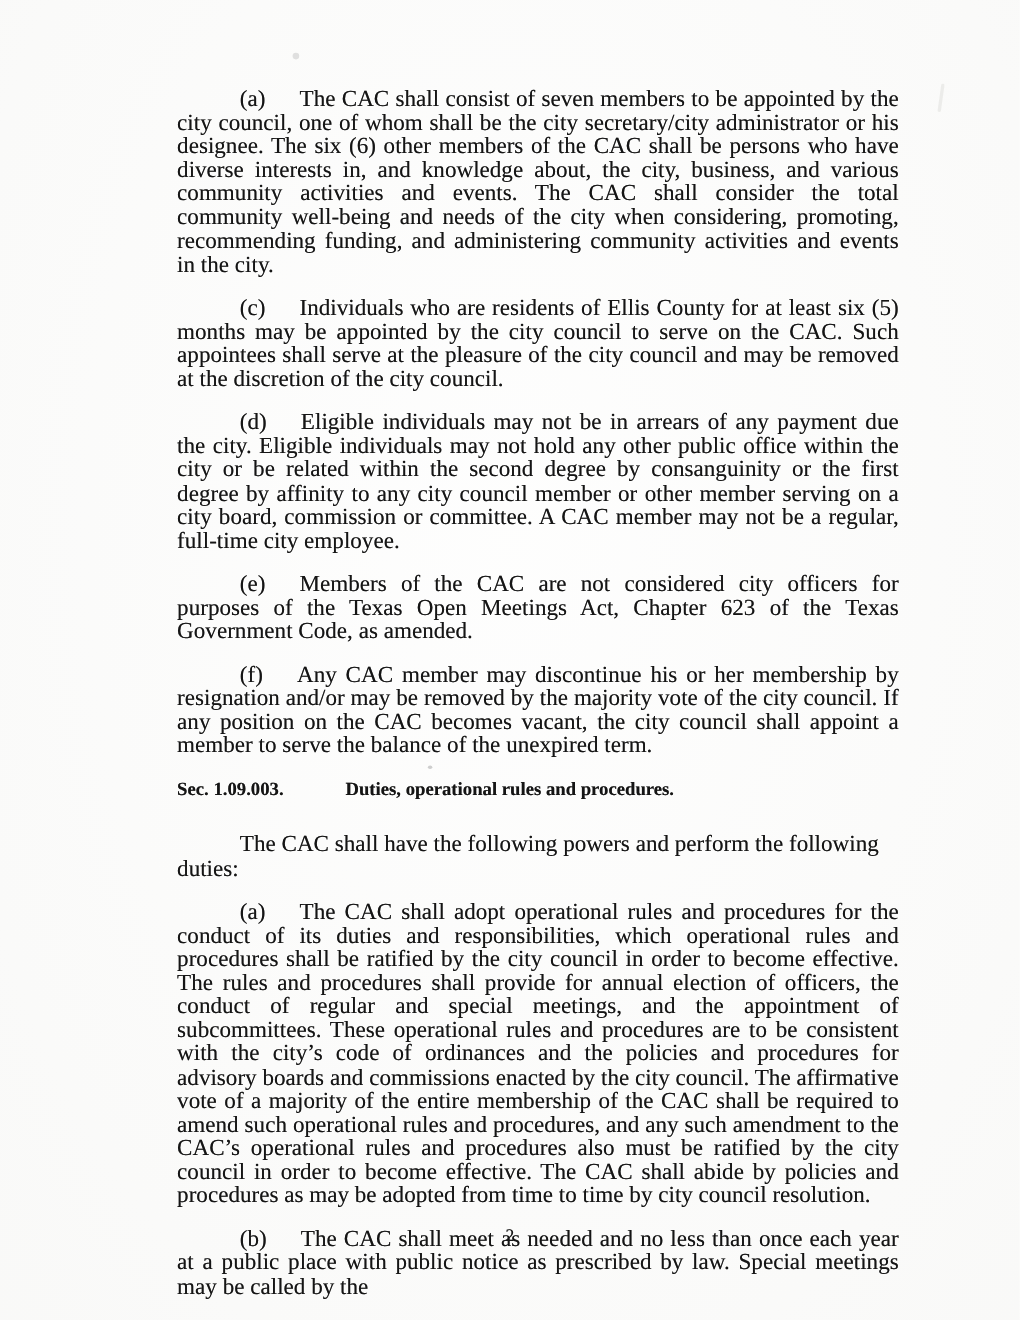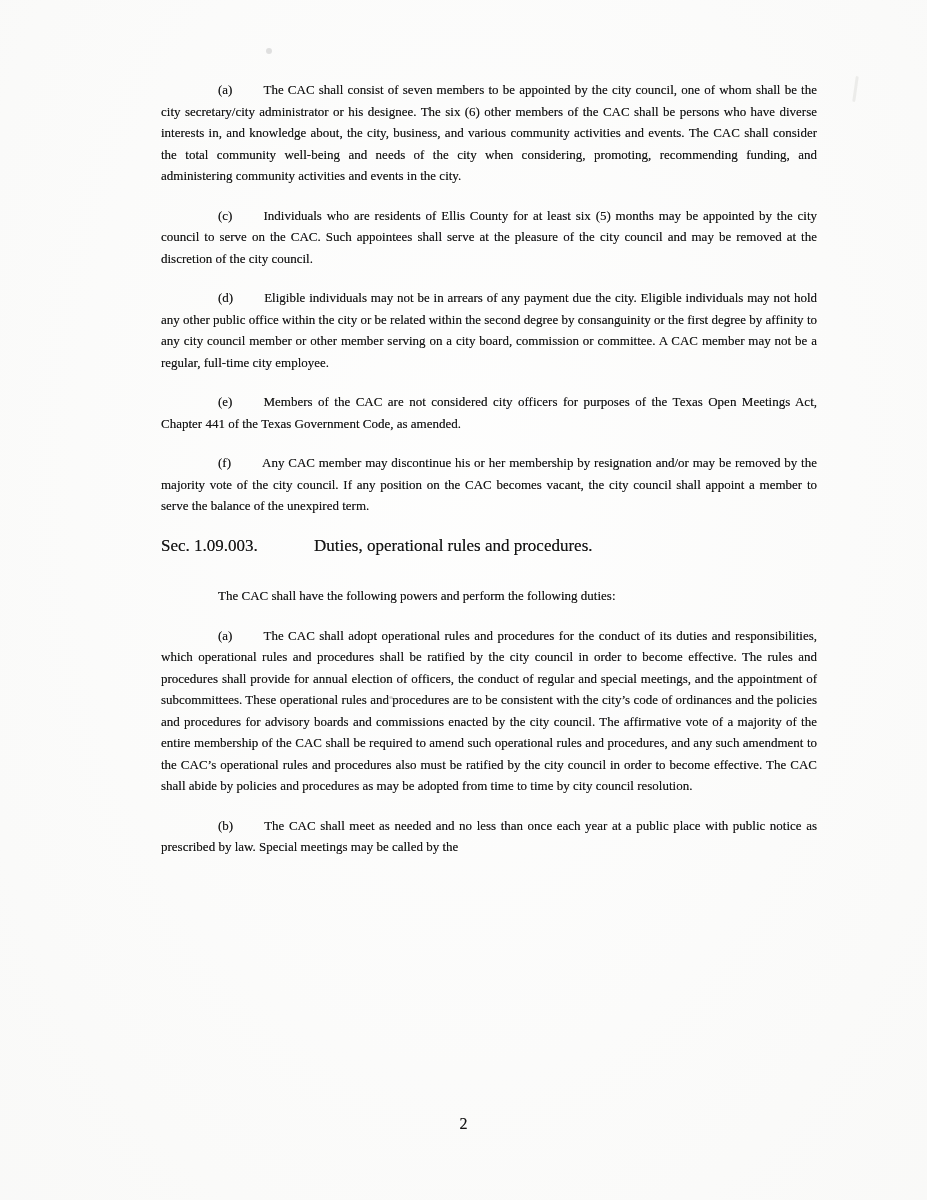--- a/index.html
+++ b/index.html
@@ -22,39 +22,39 @@
       radial-gradient(ellipse at 50% 40%, rgba(255,255,255,0.6), rgba(240,240,238,0.25)),
       #fcfcfb;
   }
   .doc-body {
     position: absolute;
     left: 161px;
     top: 79px;
     width: 656px;
   }
   .para {
-    font-size: 13px;
+    font-size: 21px;
     line-height: 21.5px;
     text-align: justify;
     margin: 0 0 18px 0;
     text-indent: 57px;
     text-shadow: 0 0 0.45px rgba(15,15,15,0.55);
   }
   .plabel {
     display: inline;
   }
   .label-gap {
     display: inline-block;
     width: 31px;
     height: 1px;
   }
   .section-heading {
     font-size: 17px;
     line-height: 21.5px;
-    font-weight: normal;
+    font-weight: bold;
     margin: 0 0 12px 0;
     text-align: left;
     text-indent: 0;
     text-shadow: 0 0 0.5px rgba(10,10,10,0.6);
   }
   .h-num {
     display: inline-block;
     width: 153px;
   }
   .intro {
@@ -107,21 +107,21 @@
 
   <div class="doc-body">
 
     <p class="para"><span class="plabel">(a)</span><span class="label-gap"></span><span>The CAC shall consist of seven members to be appointed by the city council, one of whom shall be the city secretary/city administrator or his designee.  The six (6) other members of the CAC shall be persons who have diverse interests in, and knowledge about, the city, business, and various community activities and events.  The CAC shall consider the total community well-being and needs of the city when considering, promoting, recommending funding, and administering community activities and events in the city.</span></p>
 
 
     <p class="para"><span class="plabel">(c)</span><span class="label-gap"></span><span>Individuals who are residents of Ellis County for at least six (5) months may be appointed by the city council to serve on the CAC.  Such appointees shall serve at the pleasure of the city council and may be removed at the discretion of the city council.</span></p>
 
     <p class="para"><span class="plabel">(d)</span><span class="label-gap"></span><span>Eligible individuals may not be in arrears of any payment due the city.  Eligible individuals may not hold any other public office within the city or be related within the second degree by consanguinity or the first degree by affinity to any city council member or other member serving on a city board, commission or committee.  A CAC member may not be a regular, full-time city employee.</span></p>
 
-    <p class="para"><span class="plabel">(e)</span><span class="label-gap"></span><span>Members of the CAC are not considered city officers for purposes of the Texas Open Meetings Act, Chapter 441 of the Texas Government Code, as amended.</span></p>
+    <p class="para"><span class="plabel">(e)</span><span class="label-gap"></span><span>Members of the CAC are not considered city officers for purposes of the Texas Open Meetings Act, Chapter 623 of the Texas Government Code, as amended.</span></p>
 
     <p class="para"><span class="plabel">(f)</span><span class="label-gap"></span><span>Any CAC member may discontinue his or her membership by resignation and/or may be removed by the majority vote of the city council.  If any position on the CAC becomes vacant, the city council shall appoint a member to serve the balance of the unexpired term.</span></p>
 
     <p class="section-heading"><span class="h-num">Sec. 1.09.003.</span><span class="h-title">Duties, operational rules and procedures.</span></p>
 
     <p class="para intro"><span>The CAC shall have the following powers and perform the following duties:</span></p>
 
     <p class="para"><span class="plabel">(a)</span><span class="label-gap"></span><span>The CAC shall adopt operational rules and procedures for the conduct of its duties and responsibilities, which operational rules and procedures shall be ratified by the city council in order to become effective.  The rules and procedures shall provide for annual election of officers, the conduct of regular and special meetings, and the appointment of subcommittees.  These operational rules and procedures are to be consistent with the city’s code of ordinances and the policies and procedures for advisory boards and commissions enacted by the city council.  The affirmative vote of a majority of the entire membership of the CAC shall be required to amend such operational rules and procedures, and any such amendment to the CAC’s operational rules and procedures also must be ratified by the city council in order to become effective.  The CAC shall abide by policies and procedures as may be adopted from time to time by city council resolution.</span></p>
 
     <p class="para"><span class="plabel">(b)</span><span class="label-gap"></span><span>The CAC shall meet as needed and no less than once each year at a public place with public notice as prescribed by law.  Special meetings may be called by the</span></p>

